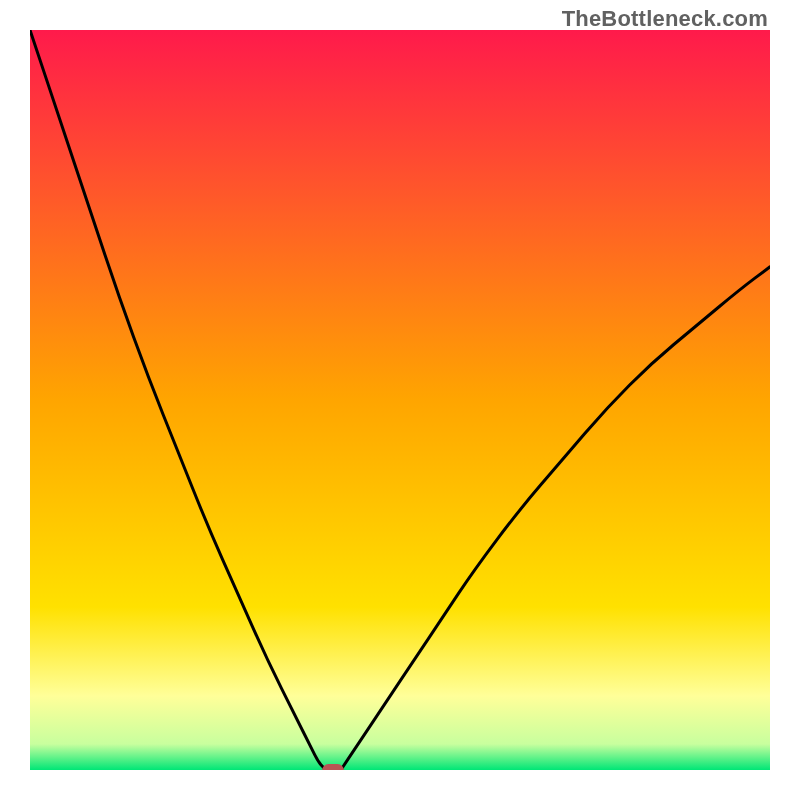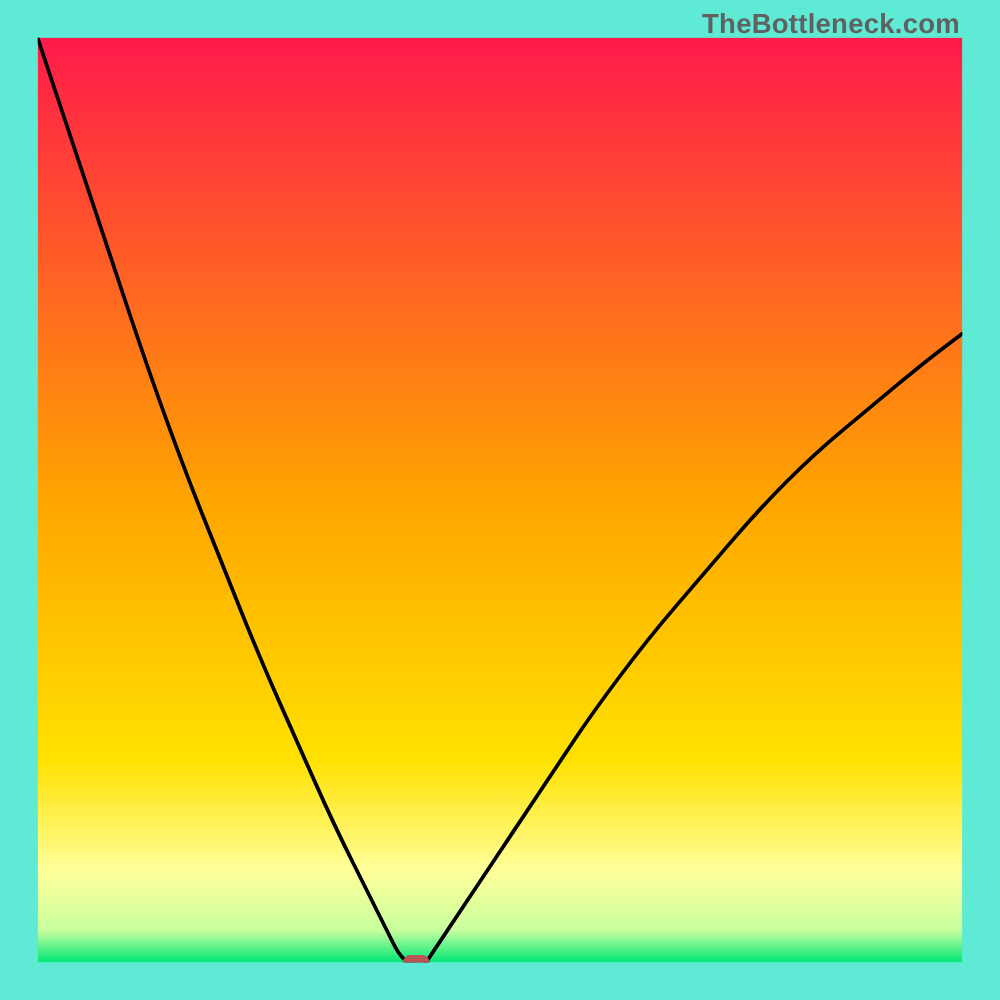--- a/index.html
+++ b/index.html
@@ -8,21 +8,21 @@
     width: 800px;
     height: 800px;
     overflow: hidden;
     font-family: Arial, Helvetica, sans-serif;
     background: #000;
   }
   .frame {
     position: relative;
     width: 800px;
     height: 800px;
-    background: #5eead4;
+    background: #ffffff;
   }
   .plot-area {
     position: absolute;
     left: 30px;
     top: 30px;
     width: 740px;
     height: 740px;
     overflow: hidden;
   }
   .bg-gradient {

